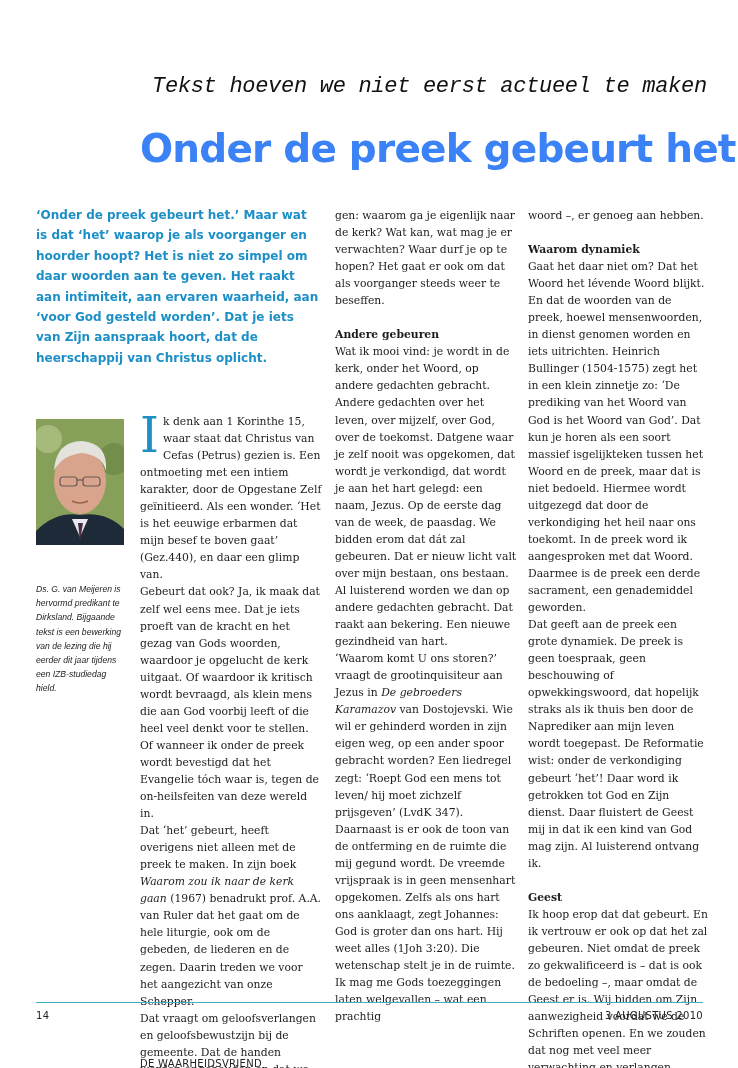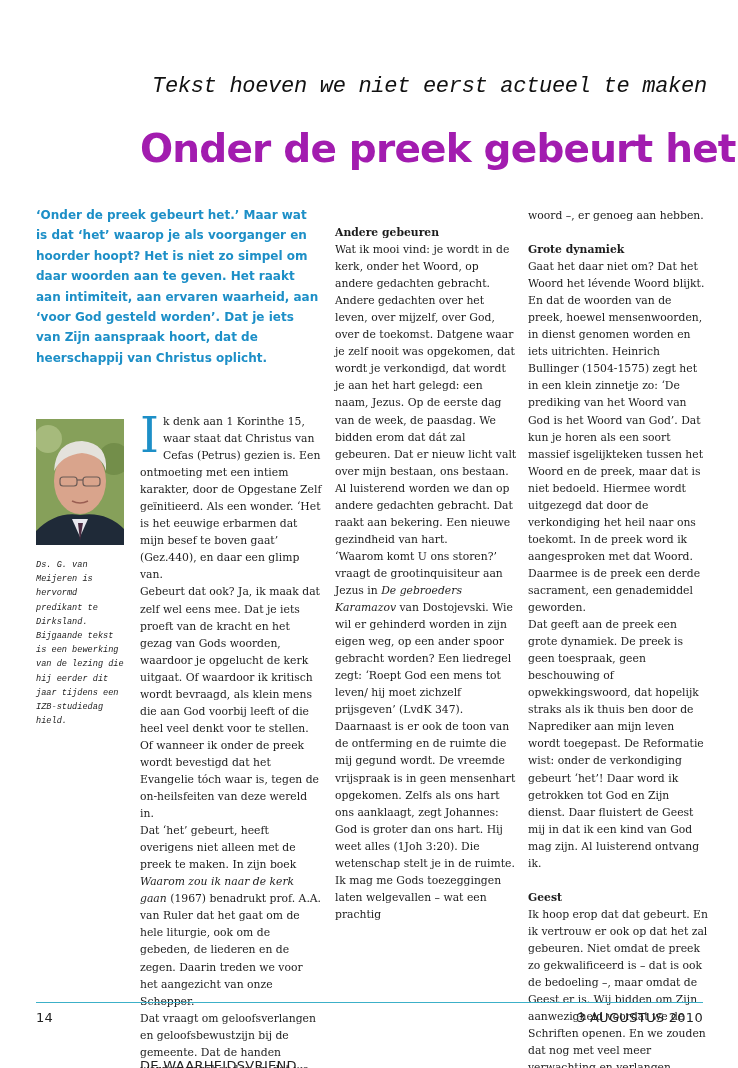--- a/index.html
+++ b/index.html
@@ -1,30 +1,30 @@
 <!DOCTYPE html>
 <html><head>
 <meta charset="utf-8">
 <style>
   html, body { margin: 0; padding: 0; background: #ffffff; }
   body { width: 738px; height: 1068px; position: relative; overflow: hidden; font-family: "DejaVu Serif", serif; color: #1a1a1a; }
   .kicker { position: absolute; left: 152px; top: 74px; font-family: Liberation Mono, monospace; font-style: italic; font-size: 22px; letter-spacing: -0.3px; color: #111; white-space: nowrap; }
-  .headline { position: absolute; left: 140px; top: 126px; font-family: "DejaVu Sans", sans-serif; font-weight: bold; font-size: 39px; letter-spacing: -0.8px; color: #a21caf; white-space: nowrap; }
+  .headline { position: absolute; left: 140px; top: 126px; font-family: "DejaVu Sans", sans-serif; font-weight: bold; font-size: 39px; letter-spacing: -0.8px; color: #3b82f6; white-space: nowrap; }
   .intro { position: absolute; left: 36px; top: 205px; width: 285px; font-family: "DejaVu Sans", sans-serif; font-weight: bold; font-size: 12px; line-height: 20.4px; color: #1d8fc7; }
   .photo { position: absolute; left: 36px; top: 419px; width: 88px; height: 126px; overflow: hidden; background: linear-gradient(180deg,#8aa35c 0%,#a7b97a 30%,#6f8a4a 65%,#2c3a2a 100%); }
-  .caption { position: absolute; left: 36px; top: 558px; width: 92px; font-family: Liberation Mono, monospace; font-style: italic; font-size: 8.6px; line-height: 14.2px; color: #222; }
+  .caption { position: absolute; left: 36px; top: 582px; width: 92px; font-family: Liberation Sans, sans-serif; font-style: italic; font-size: 8.6px; line-height: 14.2px; color: #222; }
   .col { position: absolute; top: 207px; font-size: 10.8px; line-height: 17.05px; color: #1c1c1c; }
   .col p { margin: 0; }
   .col h3 { margin: 17px 0 0 0; font-size: 10.8px; line-height: 17.05px; font-weight: bold; }
   .col1 { left: 140px; top: 413px; width: 182px; }
   .col2 { left: 335px; width: 182px; }
   .col3 { left: 528px; width: 180px; }
   .dropcap { float: left; font-size: 48px; line-height: 40px; color: #1d8fc7; margin: 2px 4px 0 0; font-family: "DejaVu Serif", serif; }
   .footer-rule { position: absolute; left: 36px; top: 1002px; width: 667px; height: 1px; background: #3cb0c8; }
-  .footer { position: absolute; top: 1010px; font-family: "DejaVu Sans", sans-serif; font-size: 13px; letter-spacing: 0.3px; color: #222; }
+  .footer { position: absolute; top: 1010px; font-family: "DejaVu Sans", sans-serif; font-size: 10px; letter-spacing: 0.3px; color: #222; }
   .f-page { left: 36px; }
   .f-pub { left: 140px; margin-top: 48px; }
   .f-date { right: 35px; }
   em { font-style: italic; }
 </style>
 </head>
 <body>
 
 <div class="kicker">Tekst hoeven we niet eerst actueel te maken</div>
 <div class="headline">Onder de preek gebeurt het</div>
@@ -50,28 +50,29 @@
 <div class="caption">Ds. G. van Meijeren is hervormd predikant te Dirksland. Bijgaande tekst is een bewerking van de lezing die hij eerder dit jaar tijdens een IZB-studiedag hield.</div>
 
 <div class="col col1">
   <p><span class="dropcap">I</span><span>k denk aan 1 Korinthe 15, waar staat dat Christus van Cefas (Petrus) gezien is. Een ontmoeting met een intiem karakter, door de Opgestane Zelf geïnitieerd. Als een wonder. ‘Het is het eeuwige erbarmen dat mijn besef te boven gaat’ (Gez.440), en daar een glimp van.</span></p>
   <p>Gebeurt dat ook? Ja, ik maak dat zelf wel eens mee. Dat je iets proeft van de kracht en het gezag van Gods woorden, waardoor je opgelucht de kerk uitgaat. Of waardoor ik kritisch wordt bevraagd, als klein mens die aan God voorbij leeft of die heel veel denkt voor te stellen. Of wanneer ik onder de preek wordt bevestigd dat het Evangelie tóch waar is, tegen de on-heilsfeiten van deze wereld in.</p>
   <p><span>Dat ‘het’ gebeurt, heeft overigens niet alleen met de preek te maken. In zijn boek </span><em>Waarom zou ik naar de kerk gaan</em><span> (1967) benadrukt prof. A.A. van Ruler dat het gaat om de hele liturgie, ook om de gebeden, de liederen en de zegen. Daarin treden we voor het aangezicht van onze Schepper.</span></p>
   <p>Dat vraagt om geloofsverlangen en geloofsbewustzijn bij de gemeente. Dat de handen worden opgehouden en dat we gekomen zijn om te ontvangen. Het is goed om dat weer tegen elkaar te zeg-</p>
 </div>
 
 <div class="col col2">
+  <p>gen: waarom ga je eigenlijk naar de kerk? Wat kan, wat mag je er verwachten? Waar durf je op te hopen? Het gaat er ook om dat als voorganger steeds weer te beseffen.</p>
   <h3>Andere gebeuren</h3>
   <p>Wat ik mooi vind: je wordt in de kerk, onder het Woord, op andere gedachten gebracht. Andere gedachten over het leven, over mijzelf, over God, over de toekomst. Datgene waar je zelf nooit was opgekomen, dat wordt je verkondigd, dat wordt je aan het hart gelegd: een naam, Jezus. Op de eerste dag van de week, de paasdag. We bidden erom dat dát zal gebeuren. Dat er nieuw licht valt over mijn bestaan, ons bestaan. Al luisterend worden we dan op andere gedachten gebracht. Dat raakt aan bekering. Een nieuwe gezindheid van hart.</p>
   <p><span>‘Waarom komt U ons storen?’ vraagt de grootinquisiteur aan Jezus in </span><em>De gebroeders Karamazov</em><span> van Dostojevski. Wie wil er gehinderd worden in zijn eigen weg, op een ander spoor gebracht worden? Een liedregel zegt: ‘Roept God een mens tot leven/ hij moet zichzelf prijsgeven’ (LvdK 347). Daarnaast is er ook de toon van de ontferming en de ruimte die mij gegund wordt. De vreemde vrijspraak is in geen mensenhart opgekomen. Zelfs als ons hart ons aanklaagt, zegt Johannes: God is groter dan ons hart. Hij weet alles (1Joh 3:20). Die wetenschap stelt je in de ruimte. Ik mag me Gods toezeggingen laten welgevallen – wat een prachtig</span></p>
 </div>
 
 <div class="col col3">
   <p>woord –, er genoeg aan hebben.</p>
-  <h3>Grote dynamiek</h3>
+  <h3>Waarom dynamiek</h3>
   <p>Gaat het daar niet om? Dat het Woord het lévende Woord blijkt. En dat de woorden van de preek, hoewel mensenwoorden, in dienst genomen worden en iets uitrichten. Heinrich Bullinger (1504-1575) zegt het in een klein zinnetje zo: ‘De prediking van het Woord van God is het Woord van God’. Dat kun je horen als een soort massief isgelijkteken tussen het Woord en de preek, maar dat is niet bedoeld. Hiermee wordt uitgezegd dat door de verkondiging het heil naar ons toekomt. In de preek word ik aangesproken met dat Woord. Daarmee is de preek een derde sacrament, een genademiddel geworden.</p>
   <p>Dat geeft aan de preek een grote dynamiek. De preek is geen toespraak, geen beschouwing of opwekkingswoord, dat hopelijk straks als ik thuis ben door de Naprediker aan mijn leven wordt toegepast. De Reformatie wist: onder de verkondiging gebeurt ‘het’! Daar word ik getrokken tot God en Zijn dienst. Daar fluistert de Geest mij in dat ik een kind van God mag zijn. Al luisterend ontvang ik.</p>
   <h3>Geest</h3>
   <p>Ik hoop erop dat dat gebeurt. En ik vertrouw er ook op dat het zal gebeuren. Niet omdat de preek zo gekwalificeerd is – dat is ook de bedoeling –, maar omdat de Geest er is. Wij bidden om Zijn aanwezigheid voordat we de Schriften openen. En we zouden dat nog met veel meer verwachting en verlangen moeten doen. Als een</p>
 </div>
 
 <div class="footer-rule"></div>
 <div class="footer f-page">14</div>
 <div class="footer f-pub">DE WAARHEIDSVRIEND</div>
 <div class="footer f-date">3 AUGUSTUS 2010</div>

